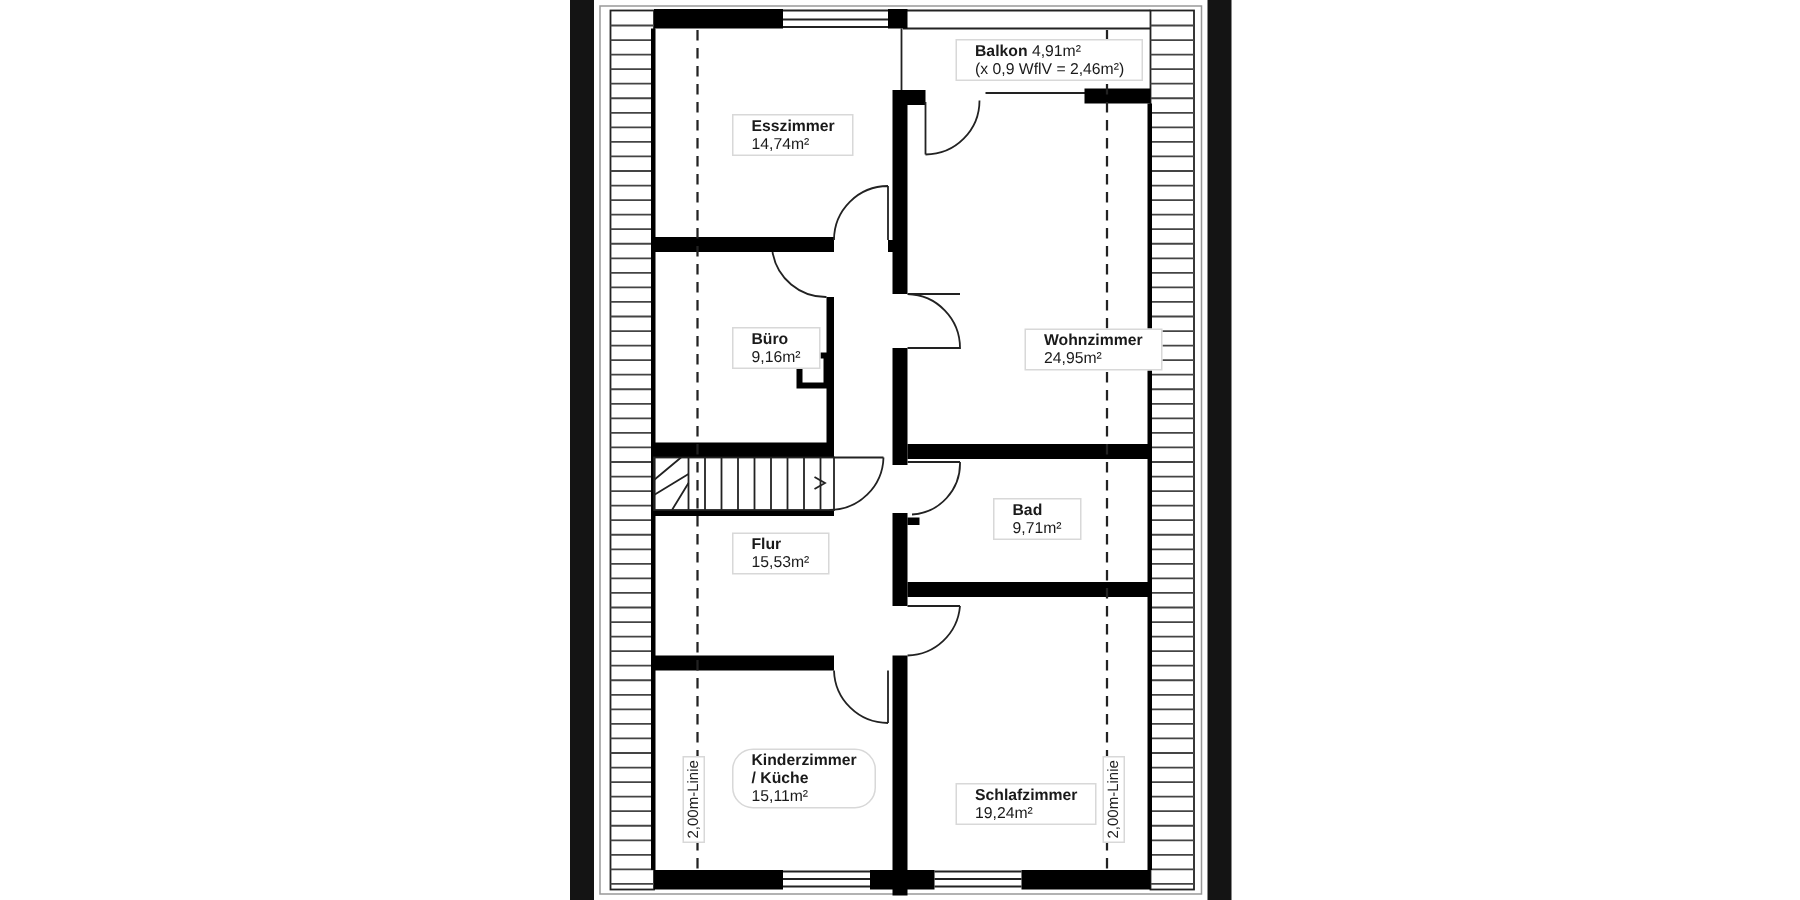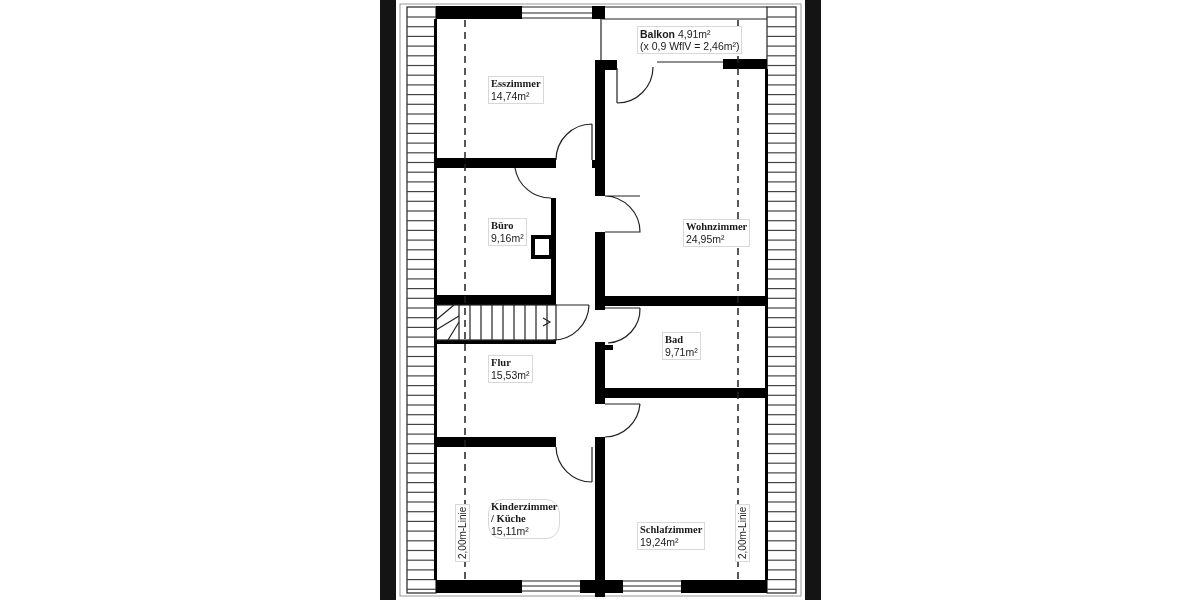--- a/index.html
+++ b/index.html
@@ -1,21 +1,21 @@
 <!DOCTYPE html>
 <html><head>
 <meta charset="utf-8">
 <style>
   html, body { margin:0; padding:0; background:#ffffff; }
   body { width:1200px; height:600px; position:relative; overflow:hidden; font-family:"Liberation Sans", sans-serif; }
   .frame-left { position:absolute; left:380px; top:0; width:16px; height:600px; background:#141414; }
   .frame-right { position:absolute; left:805px; top:0; width:16px; height:600px; background:#141414; }
   svg { position:absolute; left:0; top:0; }
-  .label { position:absolute; background:#fff; border:1px solid #d8d8d8; padding:1px 2px; font-size:10.5px; line-height:12px; color:#1a1a1a; white-space:nowrap; }
-  .label .nm { font-weight:bold; display:block;font-family:Liberation Serif, serif; }
+  .label { position:absolute; background:#fff; border:1px solid #d8d8d8; padding:1px 12px; font-size:10.5px; line-height:12px; color:#1a1a1a; white-space:nowrap; }
+  .label .nm { font-weight:bold; display:block; }
   .vlabel { position:absolute; font-size:10px; color:#222; background:#fff; border:1px solid #d8d8d8; padding:1px 2px; transform:rotate(-90deg); transform-origin:left top; white-space:nowrap; }
 </style>
 </head>
 <body>
 
 <div class="frame-left"></div>
 <div class="frame-right"></div>
 
 <svg width="1200" height="600">
 

